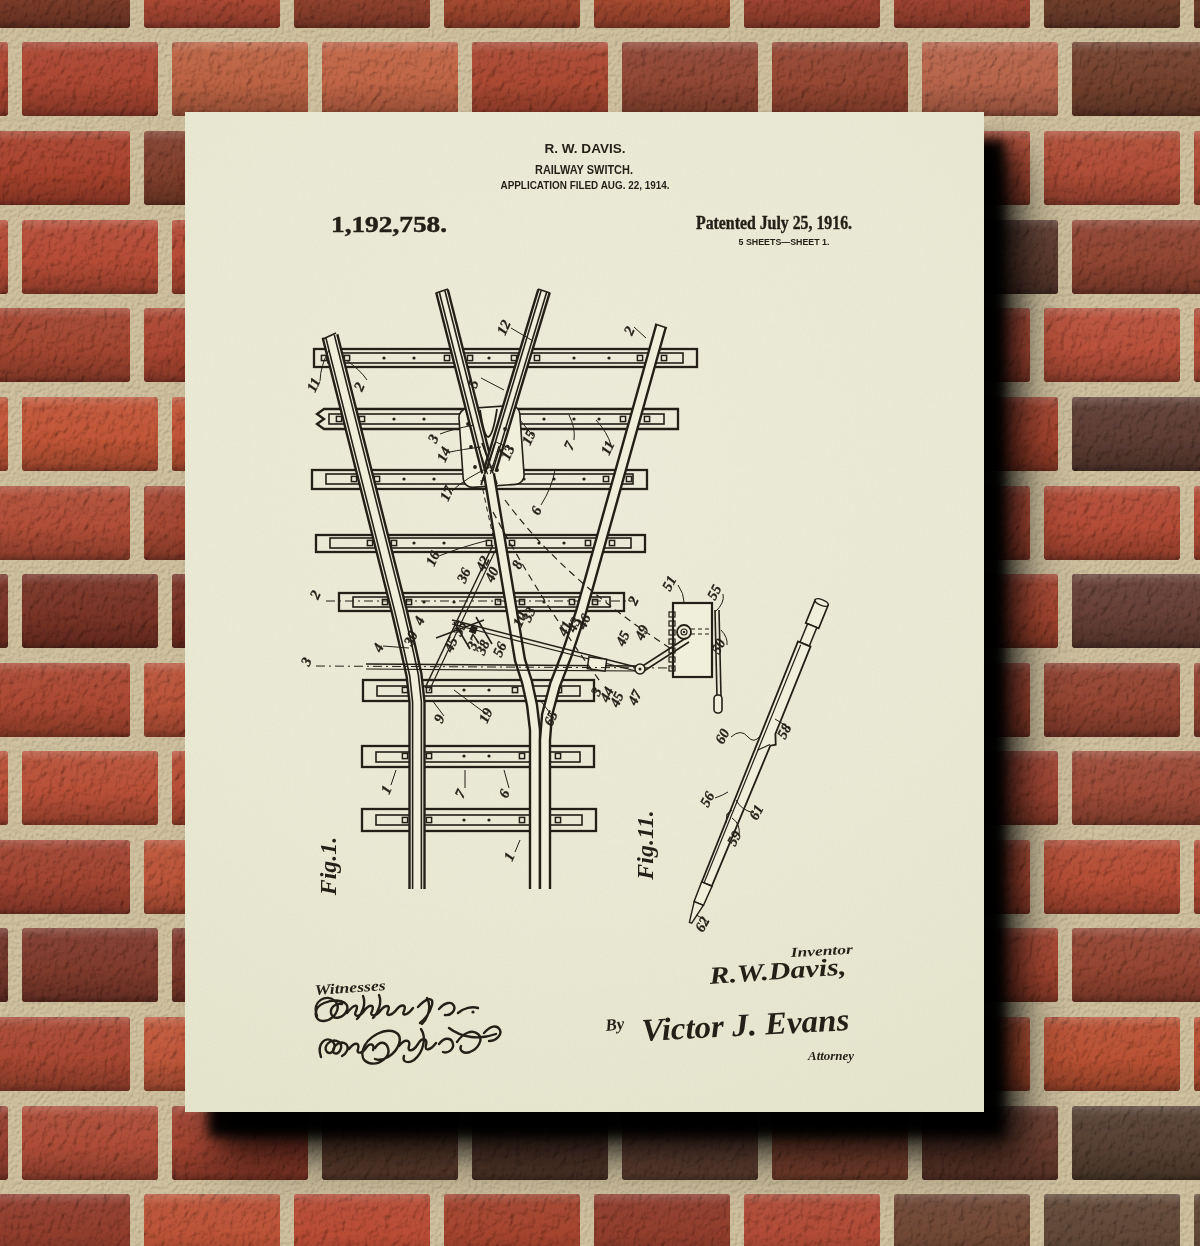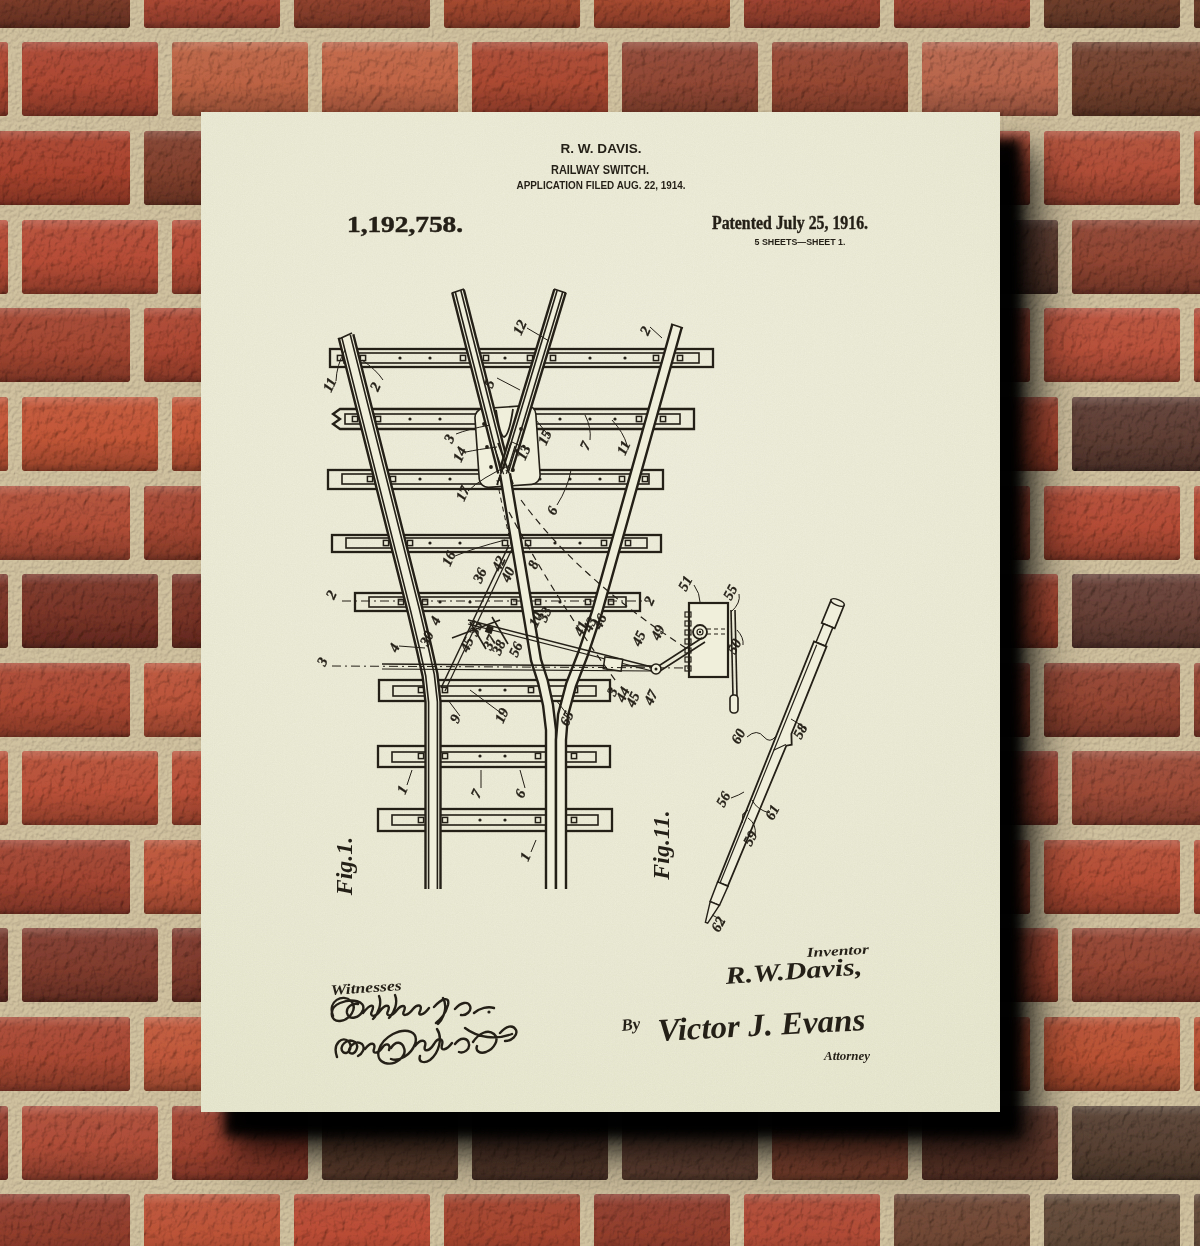--- a/index.html
+++ b/index.html
@@ -1,16 +1,16 @@
 <!DOCTYPE html>
 <html><head><meta charset="utf-8"><style>
 html,body{margin:0;padding:0;width:1200px;height:1246px;overflow:hidden;background:#b05a44;}
 #wall{position:relative;width:1200px;height:1246px;}
 #bricksvg{position:absolute;left:0;top:0;}
-#poster{position:absolute;left:201px;top:112px;width:799px;height:1000px;
+#poster{position:absolute;left:185px;top:112px;width:799px;height:1000px;
  background:#f0efdb;
  background-image:radial-gradient(ellipse 95% 75% at 48% 35%, #f3f2e2 0%, #f0efdb 55%, #ebead3 100%);
  box-shadow:22px 26px 10px -2px rgba(0,0,0,0.97), 32px 38px 28px rgba(0,0,0,0.72), 46px 52px 48px rgba(0,0,0,0.32);}
 #drawsvg{position:absolute;left:0;top:0;}
 </style></head><body>
 
 <div id="wall">
 <svg id="bricksvg" width="1200" height="1246" viewBox="0 0 1200 1246">
 <defs>
 <linearGradient id="g0" x1="0" y1="0" x2="0" y2="1">

